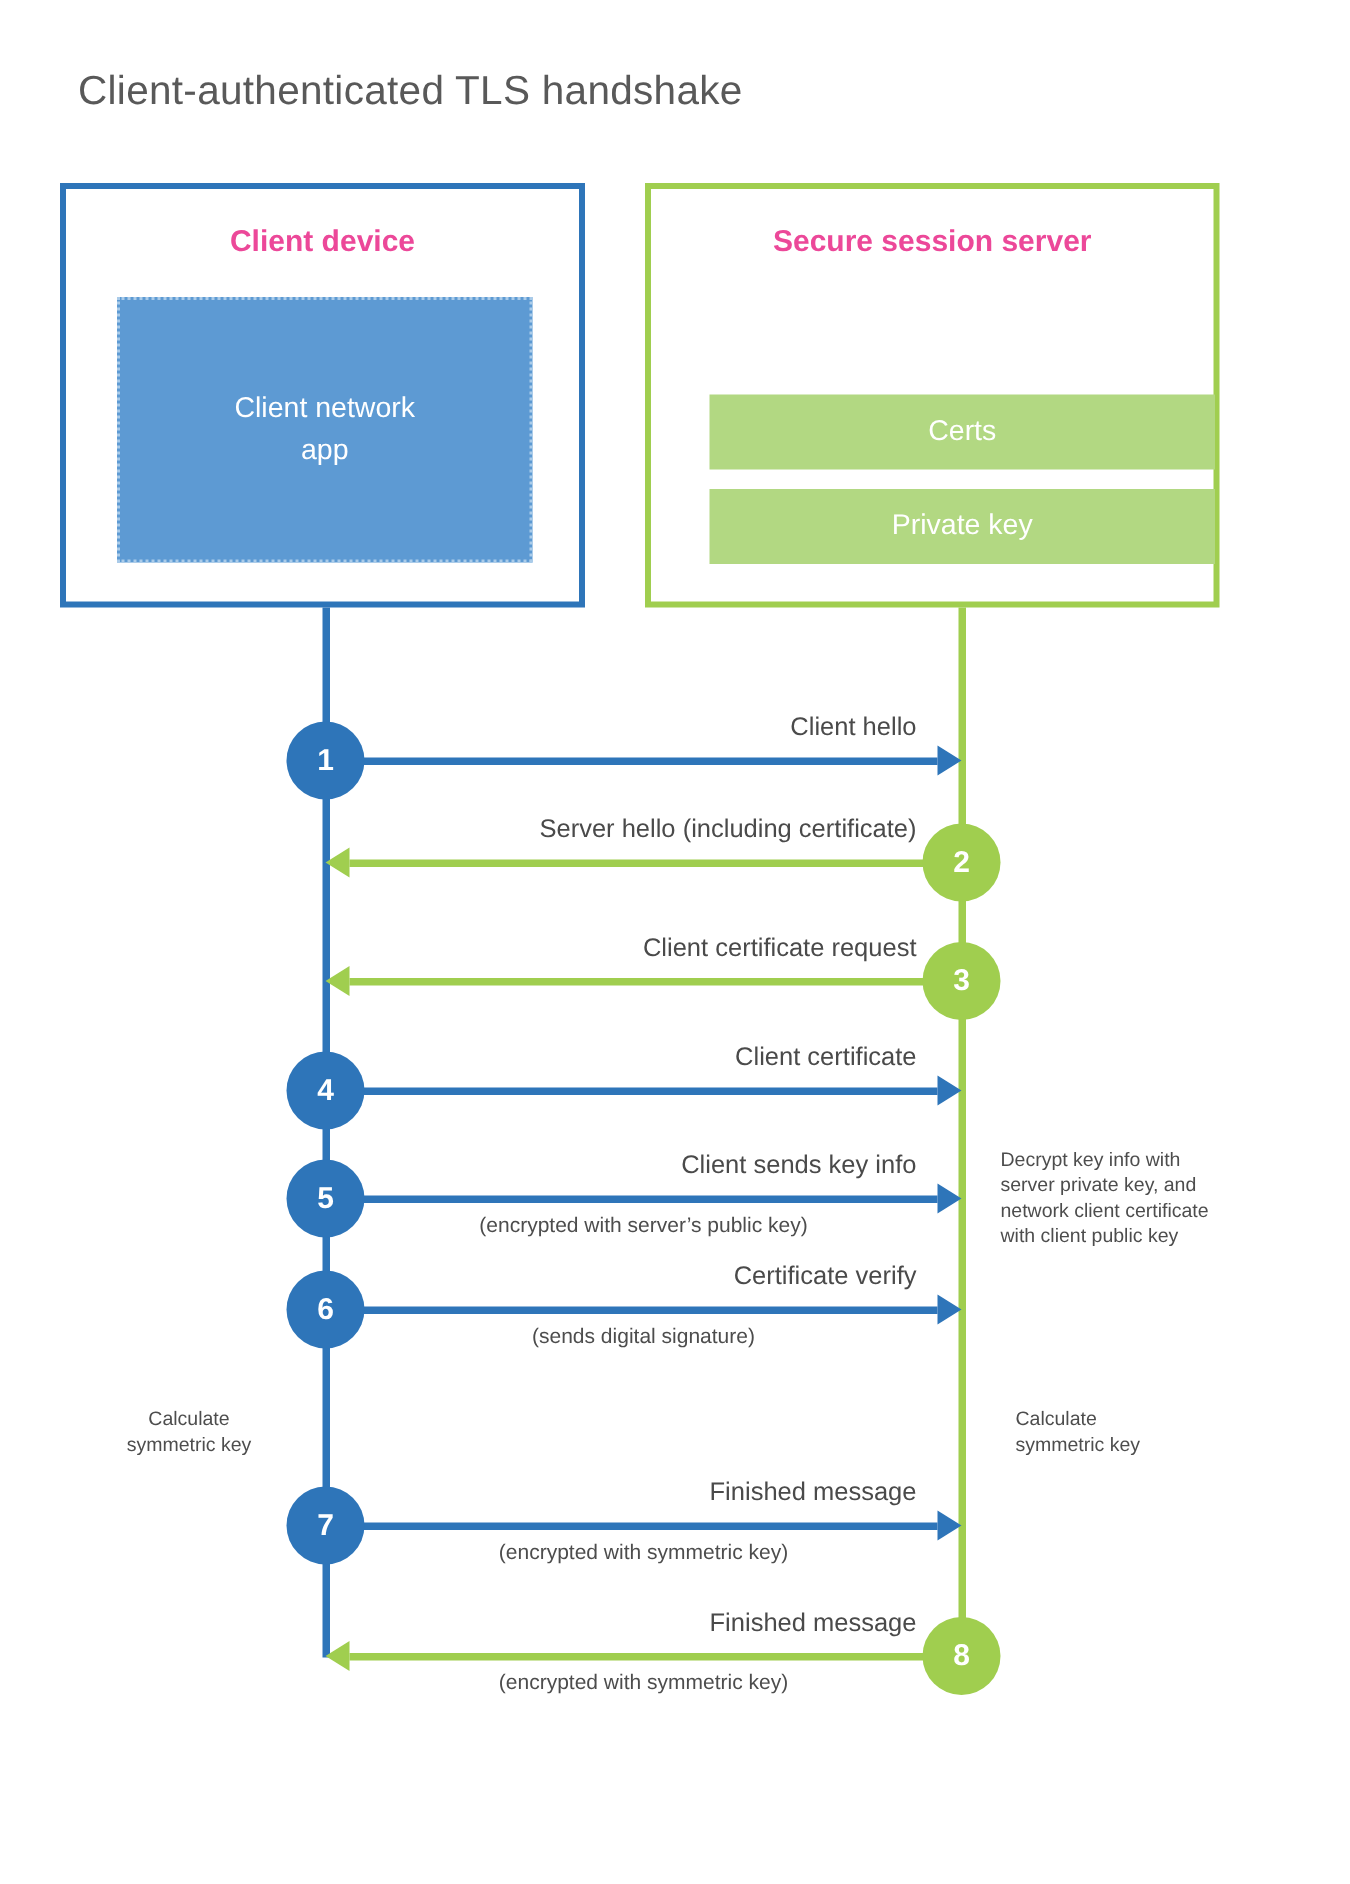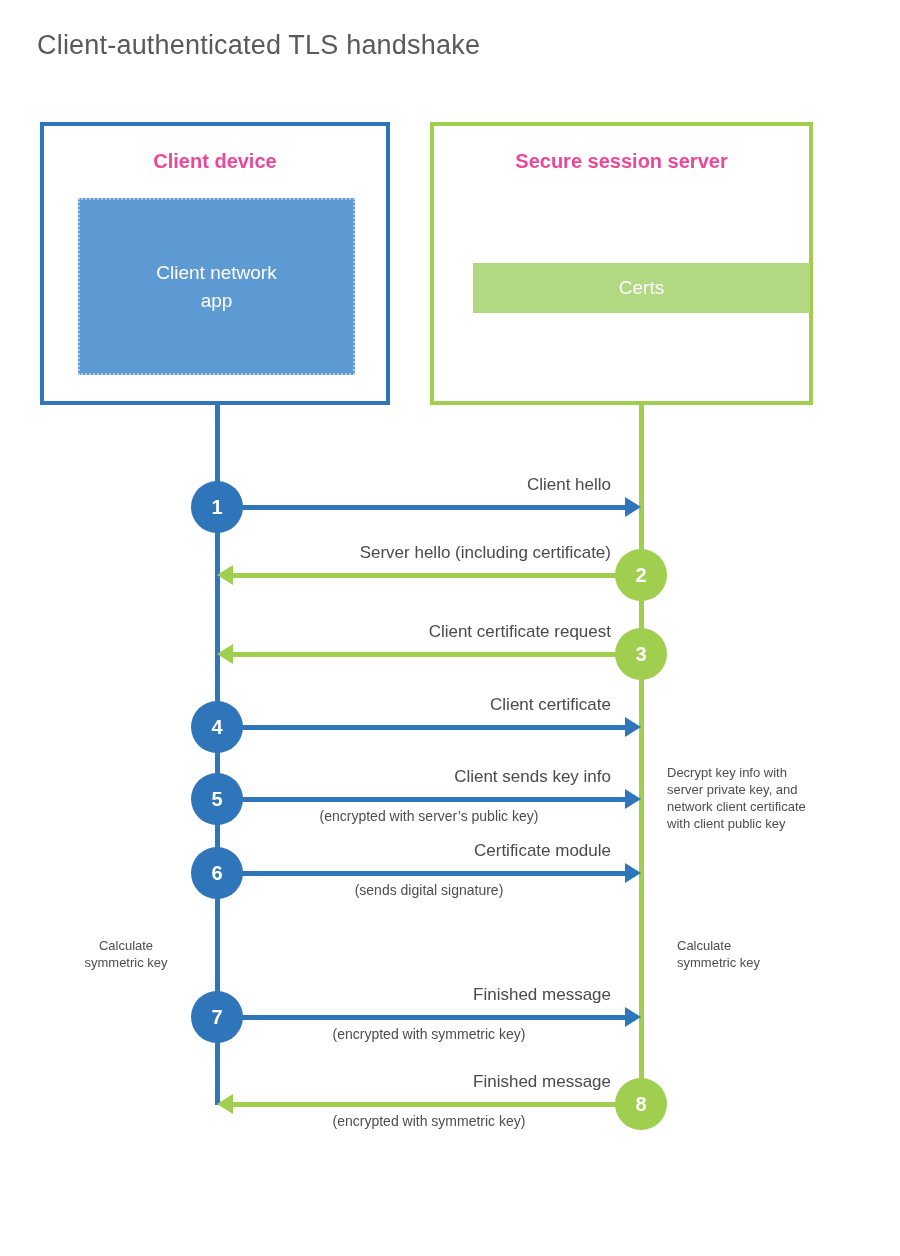--- a/index.html
+++ b/index.html
@@ -1,20 +1,20 @@
 <!DOCTYPE html>
 <html><head>
 <meta charset="utf-8">
 <style>
   html,body{margin:0;padding:0;background:#ffffff;}
   body{font-family:"Liberation Sans","DejaVu Sans",sans-serif;}
   .canvas{position:relative;width:900px;height:1256px;background:#fff;overflow:hidden;}
 
   .page-title{position:absolute;left:37px;top:30px;font-size:27px;font-weight:300;
-    color:#595959;letter-spacing:.2px;margin:0;}
+    color:#595959;letter-spacing:.2px;margin:15px;}
 
   .actor-box{position:absolute;top:122px;height:283px;background:#fff;box-sizing:border-box;}
   .actor-box.client{left:40px;width:350px;border:4px solid #2e75b9;}
   .actor-box.server{left:430px;width:383px;border:4px solid #a0ce4f;}
   .actor-header{position:absolute;left:0;right:0;top:24px;text-align:center;
     font-size:20px;font-weight:700;color:#ec4899;}
 
   .client-app{position:absolute;left:34px;top:72px;width:277px;height:177px;
     background:#5d9ad3;border:2px dotted #aacbe9;box-sizing:border-box;
     display:flex;align-items:center;justify-content:center;text-align:center;
@@ -56,20 +56,21 @@
 
   <div class="actor-box client">
     <div class="actor-header">Client device</div>
     <div class="client-app">Client network
 app</div>
   </div>
 
   <div class="actor-box server">
     <div class="actor-header">Secure session server</div>
     <div class="server-bar b1">Certs</div>
+    <div class="server-bar b2">Private key</div>
   </div>
 
   <div class="lifeline blue"></div>
   <div class="lifeline green"></div>
 
   <div id="steps">
       <div class="step-line" style="left: 217px; top: 505px; width: 408px; background: rgb(46, 117, 185);"></div>
       <div class="arrow-head" style="left: 625px; top: 497px; border-left: 16px solid rgb(46, 117, 185);"></div>
       <div class="step-circle" style="left: 191px; top: 481px; background: rgb(46, 117, 185);">1</div>
       <div class="step-label" style="top: 475px;">Client hello</div>
@@ -86,21 +87,21 @@
       <div class="step-circle" style="left: 191px; top: 701px; background: rgb(46, 117, 185);">4</div>
       <div class="step-label" style="top: 695px;">Client certificate</div>
       <div class="step-line" style="left: 217px; top: 797px; width: 408px; background: rgb(46, 117, 185);"></div>
       <div class="arrow-head" style="left: 625px; top: 789px; border-left: 16px solid rgb(46, 117, 185);"></div>
       <div class="step-circle" style="left: 191px; top: 773px; background: rgb(46, 117, 185);">5</div>
       <div class="step-label" style="top: 767px;">Client sends key info</div>
       <div class="step-sub" style="top: 808px;">(encrypted with server’s public key)</div>
       <div class="step-line" style="left: 217px; top: 871px; width: 408px; background: rgb(46, 117, 185);"></div>
       <div class="arrow-head" style="left: 625px; top: 863px; border-left: 16px solid rgb(46, 117, 185);"></div>
       <div class="step-circle" style="left: 191px; top: 847px; background: rgb(46, 117, 185);">6</div>
-      <div class="step-label" style="top: 841px;">Certificate module</div>
+      <div class="step-label" style="top: 841px;">Certificate verify</div>
       <div class="step-sub" style="top: 882px;">(sends digital signature)</div>
       <div class="step-line" style="left: 217px; top: 1015px; width: 408px; background: rgb(46, 117, 185);"></div>
       <div class="arrow-head" style="left: 625px; top: 1007px; border-left: 16px solid rgb(46, 117, 185);"></div>
       <div class="step-circle" style="left: 191px; top: 991px; background: rgb(46, 117, 185);">7</div>
       <div class="step-label" style="top: 985px;">Finished message</div>
       <div class="step-sub" style="top: 1026px;">(encrypted with symmetric key)</div>
       <div class="step-line" style="left: 233px; top: 1102px; width: 408px; background: rgb(160, 206, 79);"></div>
       <div class="arrow-head" style="left: 217px; top: 1094px; border-right: 16px solid rgb(160, 206, 79);"></div>
       <div class="step-circle" style="left: 615px; top: 1078px; background: rgb(160, 206, 79);">8</div>
       <div class="step-label" style="top: 1072px;">Finished message</div>

